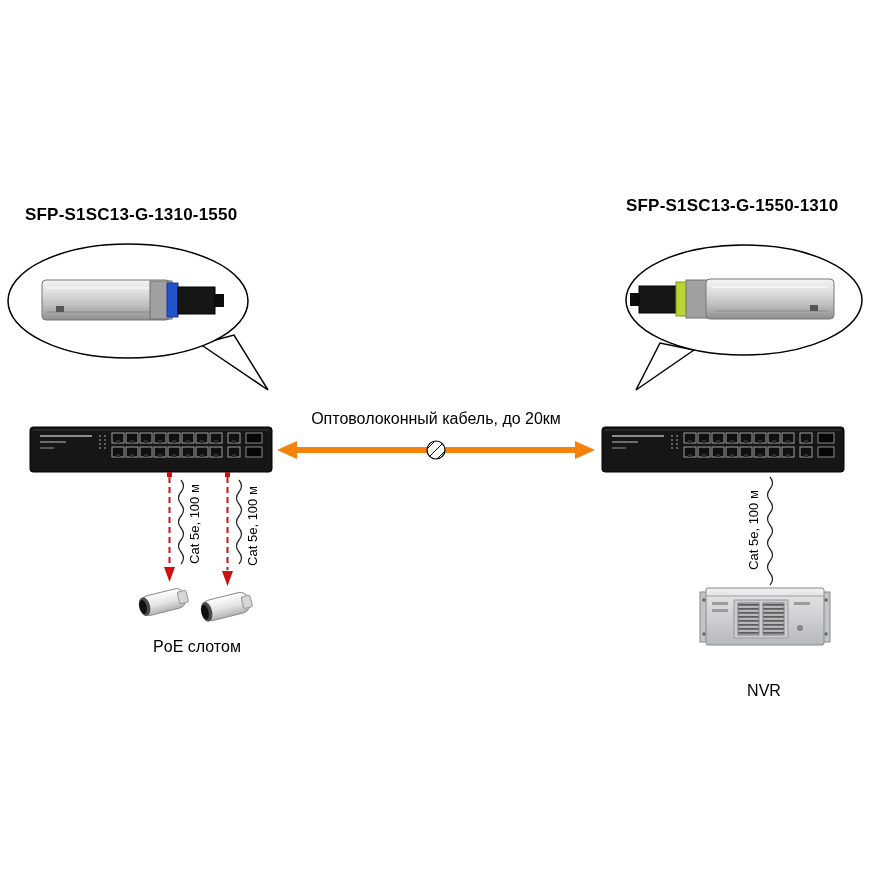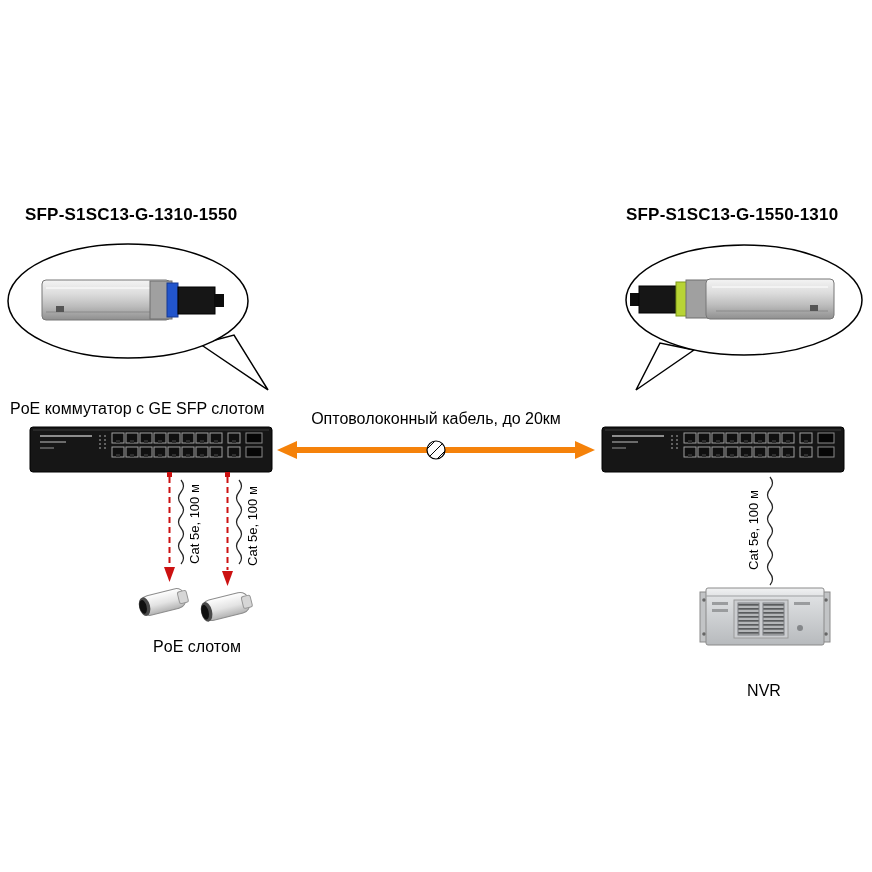--- a/index.html
+++ b/index.html
@@ -208,23 +208,22 @@
       <rect x="763" y="603" width="21" height="32" fill="url(#vent)" stroke="#7d7f81"></rect>
       <rect x="712" y="602" width="16" height="3" fill="#9a9c9e"></rect>
       <rect x="712" y="609" width="16" height="3" fill="#9a9c9e"></rect>
       <rect x="794" y="602" width="16" height="3" fill="#9a9c9e"></rect>
       <circle cx="800" cy="628" r="3" fill="#84878a"></circle>
     </g>
   </svg>
 
   <div class="lbl sfp-lbl" style="left:25px; top:205px;">SFP-S1SC13-G-1310-1550</div>
 
-  <div class="lbl sfp-lbl" style="left:626px; top:205px;">SFP-S1SC13-G-1550-1310</div>
-
-  <div class="lbl dev-lbl" style="left:10px; top:399px;">PoE коммутатор с GE SFP слотом</div>
+  <div class="lbl sfp-lbl" style="left:626px; top:196px;">SFP-S1SC13-G-1550-1310</div>
+
 
   <div class="lbl dev-lbl hcenter" style="left:436px; top:409px;">Оптоволоконный кабель, до 20км</div>
 
 
   <div class="vlbl" style="left:194px; top:524px;">Cat 5e, 100 м</div>
 
   <div class="vlbl" style="left:252px; top:526px;">Cat 5e, 100 м</div>
 
   <div class="vlbl" style="left:753px; top:530px;">Cat 5e, 100 м</div>
 

